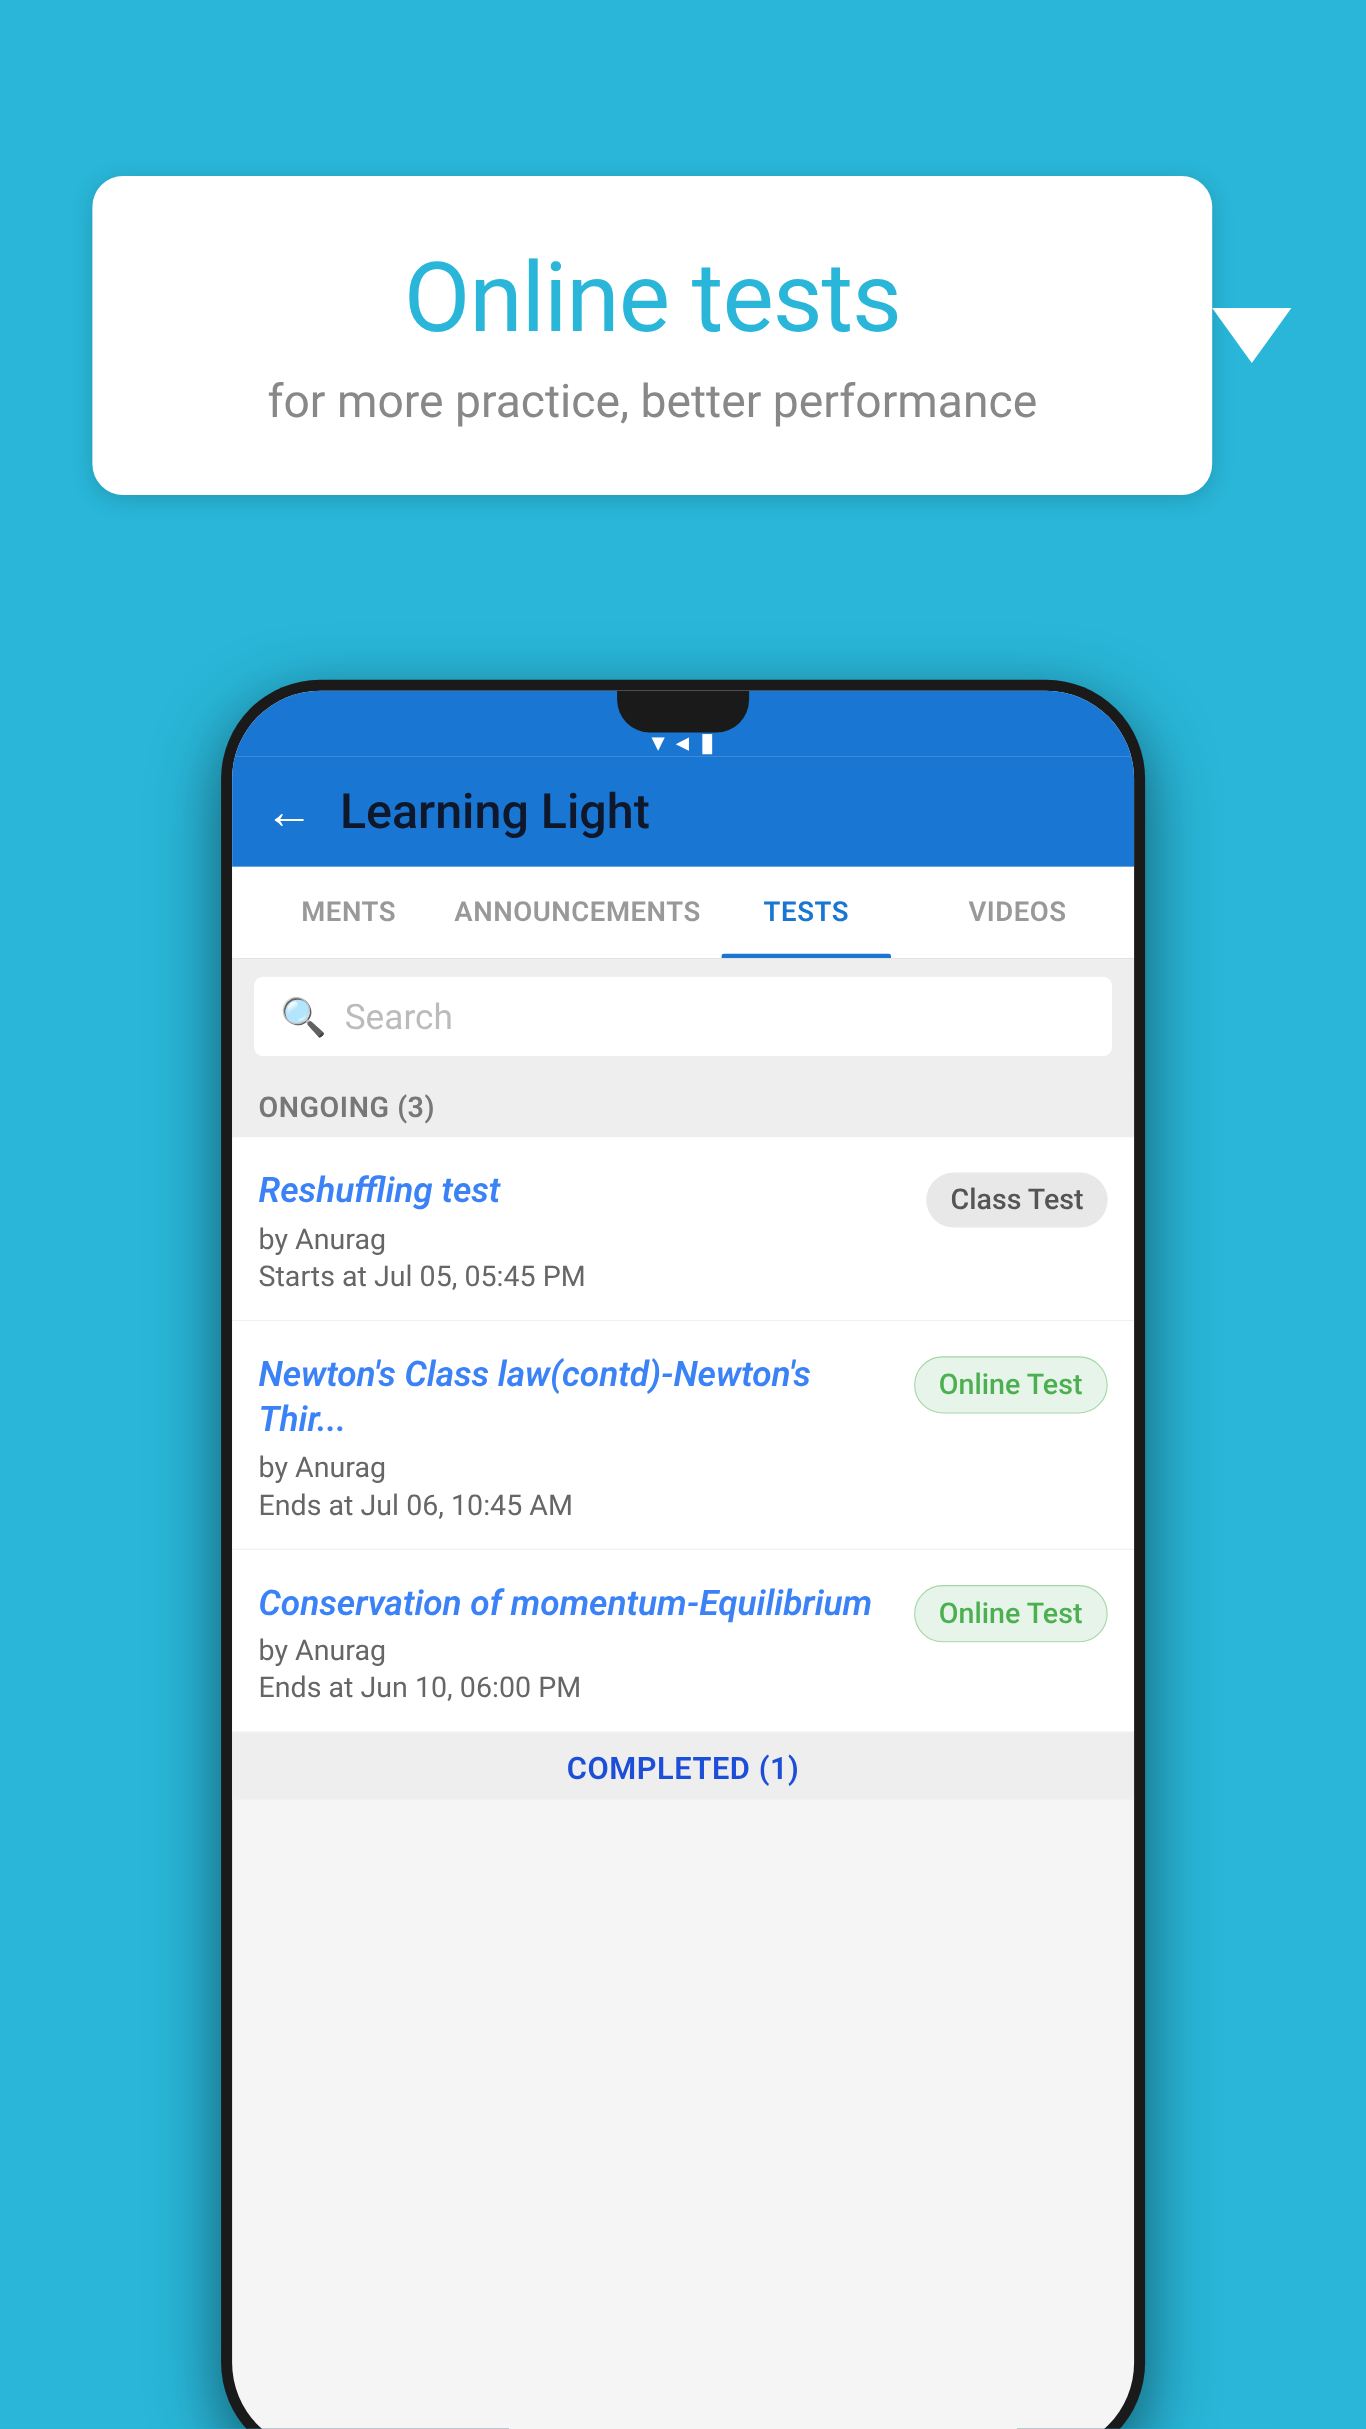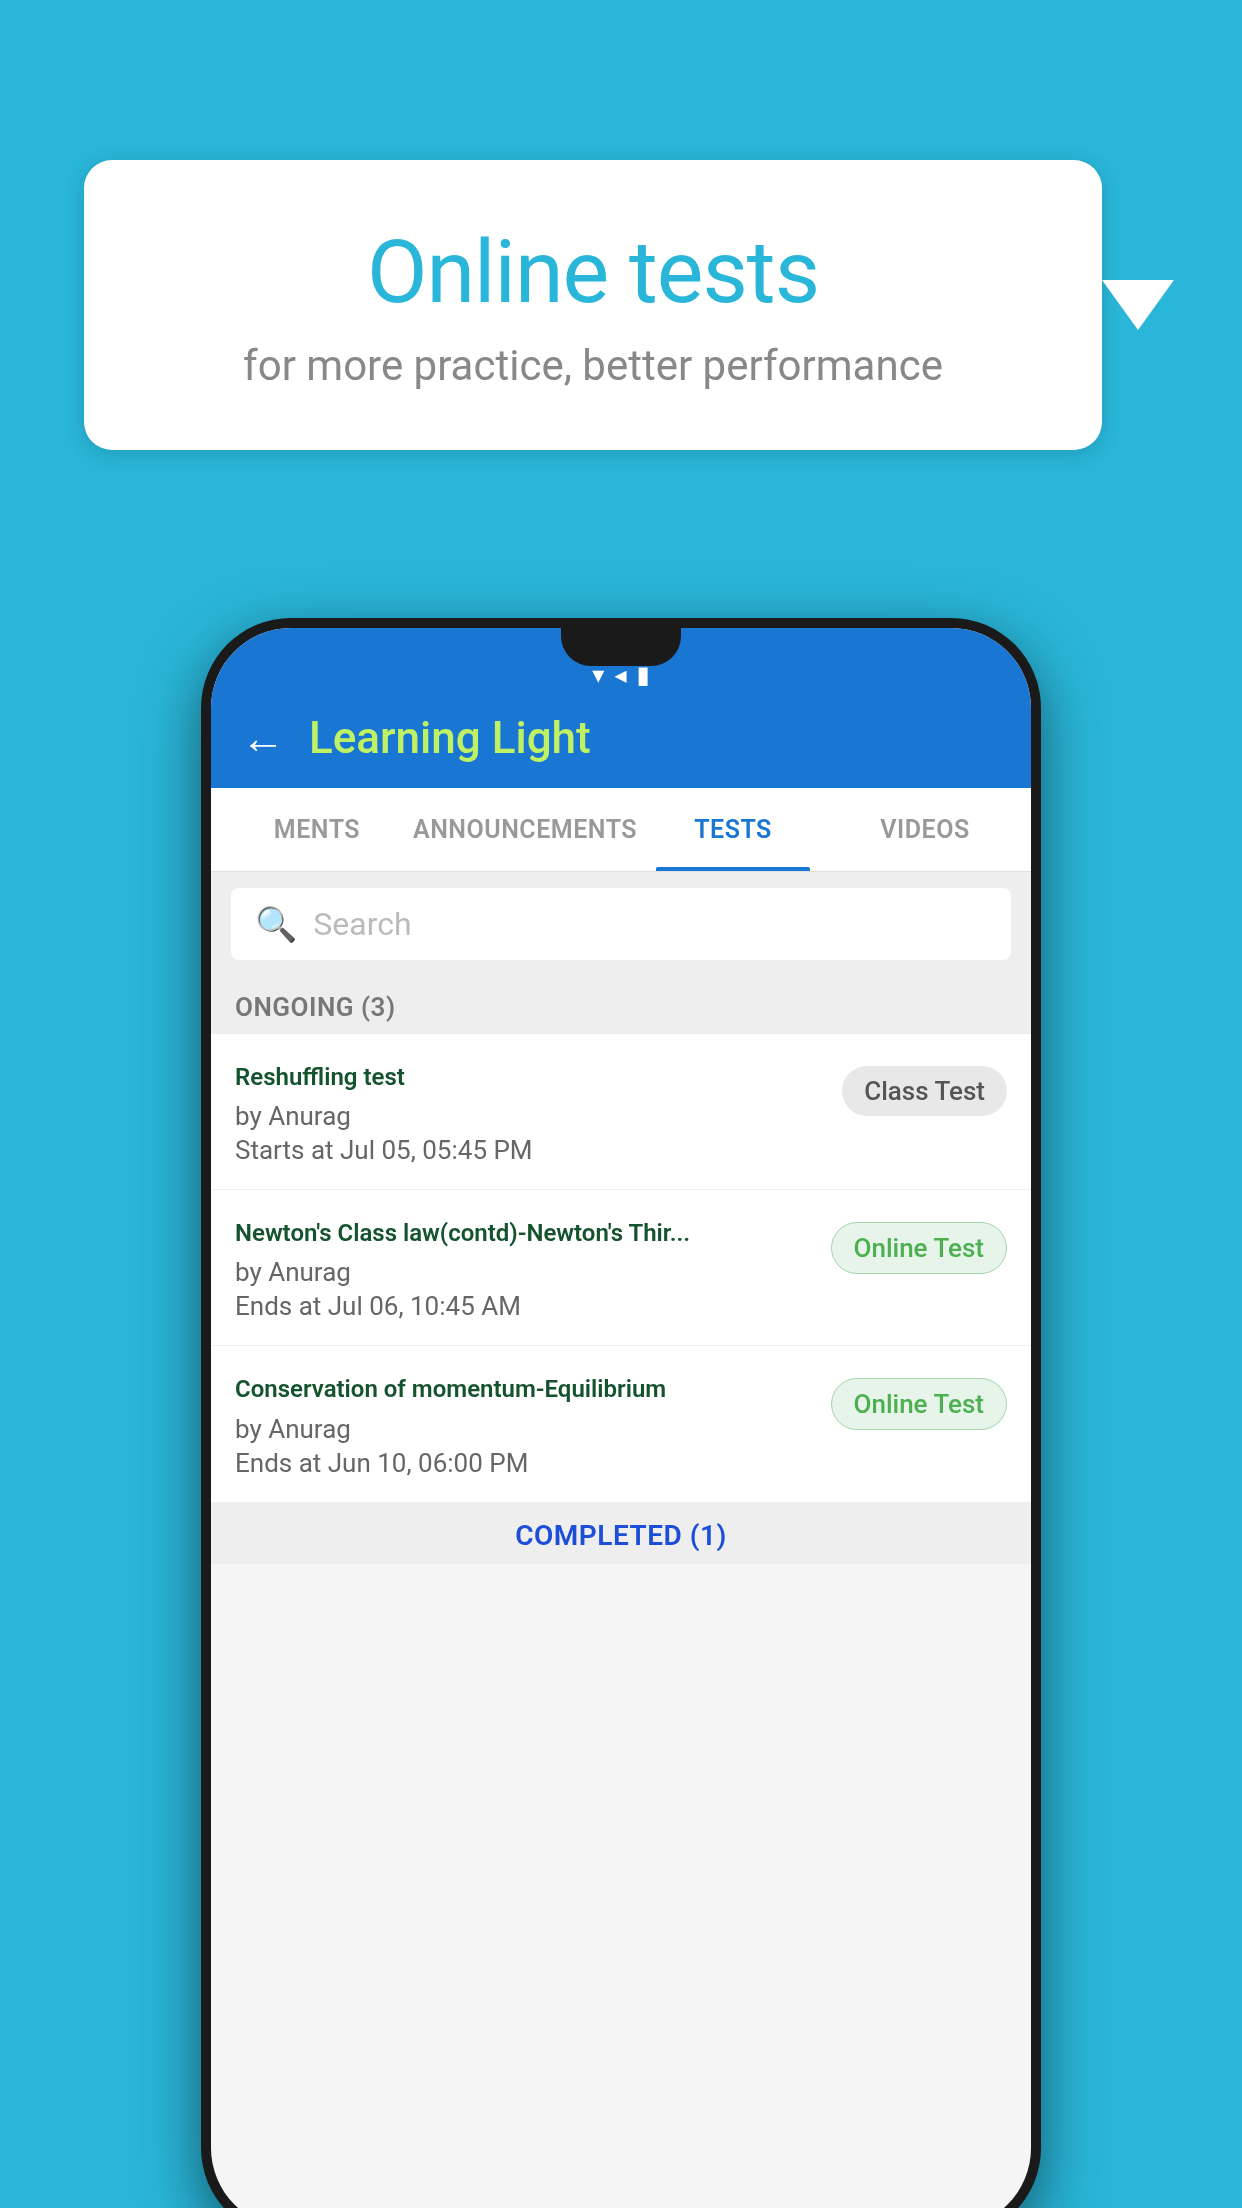--- a/index.html
+++ b/index.html
@@ -118,21 +118,21 @@
       align-items: center;
       padding: 0 30px;
       gap: 24px;
     }
     .back-arrow {
       color: white;
       font-size: 44px;
       line-height: 1;
     }
     .app-title {
-      color: #bef264;
+      color: #0f172a;
       font-size: 44px;
       font-weight: 500;
     }
 
     
     .tabs-bar {
       background: white;
       display: flex;
       align-items: center;
       height: 84px;
@@ -207,25 +207,26 @@
       border-bottom: 1px solid #f0f0f0;
       display: flex;
       align-items: flex-start;
       justify-content: space-between;
       gap: 12px;
     }
     .test-info {
       flex: 1;
     }
     .test-name {
-      font-size: 24px;
+      font-size: 32px;
       font-weight: 600;
-      color: #14532d;
+      color: #3b82f6;
       line-height: 1.3;
       margin-bottom: 8px;
+      font-style: italic;
     }
     .test-author {
       font-size: 26px;
       color: #666;
       margin-bottom: 4px;
     }
     .test-date {
       font-size: 26px;
       color: #666;
     }

